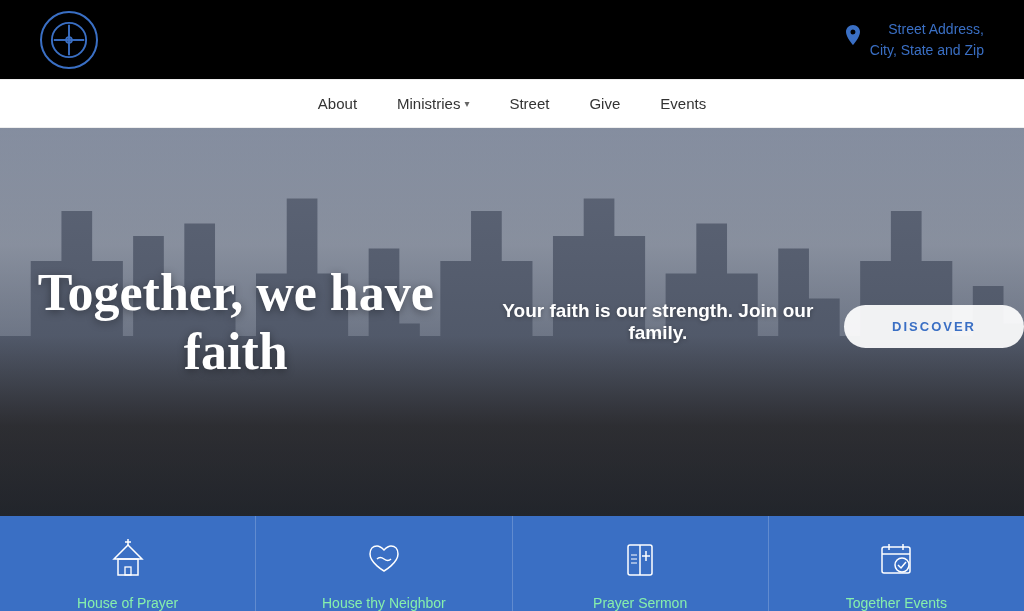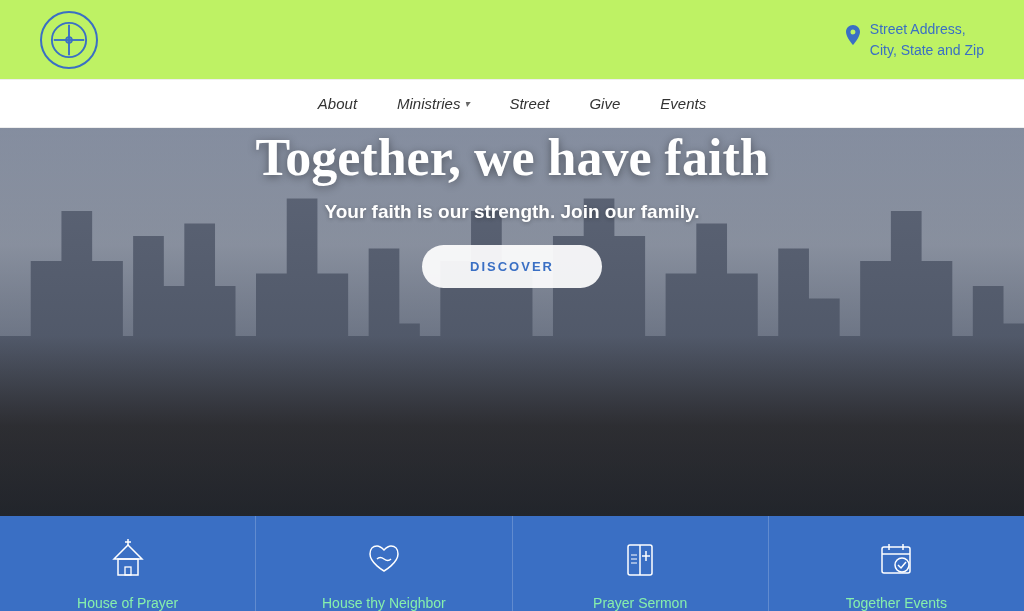--- a/index.html
+++ b/index.html
@@ -4,23 +4,24 @@
   <style>
     * { margin: 0; padding: 0; box-sizing: border-box; }
     body { font-family: 'Georgia', 'Times New Roman', serif; width: 1024px; height: 611px; overflow: hidden; background: #fff; }
 
     
     .header {
       display: flex;
       align-items: center;
       justify-content: space-between;
       padding: 12px 40px;
-      background: #bef264;
+      background: #000000;
       border-bottom: 1px solid #eee;
       height: 80px;
+      text-align: right;
     }
     .logo-area {
       display: flex;
       align-items: center;
     }
     .logo-circle {
       width: 58px;
       height: 58px;
       border-radius: 50%;
       border: 2.5px solid #3a6fc4;
@@ -59,21 +60,20 @@
       font-family: Arial, sans-serif;
       font-size: 15px;
     }
     .nav-item {
       color: #333;
       cursor: pointer;
       text-decoration: none;
       display: flex;
       align-items: center;
       gap: 4px;
-      font-style: italic;
     }
     .nav-chevron {
       font-size: 10px;
       color: #666;
     }
 
     
     .hero {
       position: relative;
       width: 1024px;
@@ -140,23 +140,23 @@
       height: 180px;
       background: linear-gradient(to top, #1a1510 0%, #2a2018 50%, transparent 100%);
       z-index: 1;
     }
     .hero-content {
       position: absolute;
       top: 0; left: 0;
       width: 100%; height: 100%;
       z-index: 5;
       display: flex;
-      flex-direction: column;
-      align-items: center;
-      justify-content: flex-start;
+      flex-direction: row;
+      align-items: center;
+      justify-content: center;
       gap: 14px;
     }
     .hero-title {
       color: #fff;
       font-size: 52px;
       font-weight: bold;
       font-family: Georgia, serif;
       text-shadow: 0 2px 8px rgba(0,0,0,0.4);
       text-align: center;
     }

